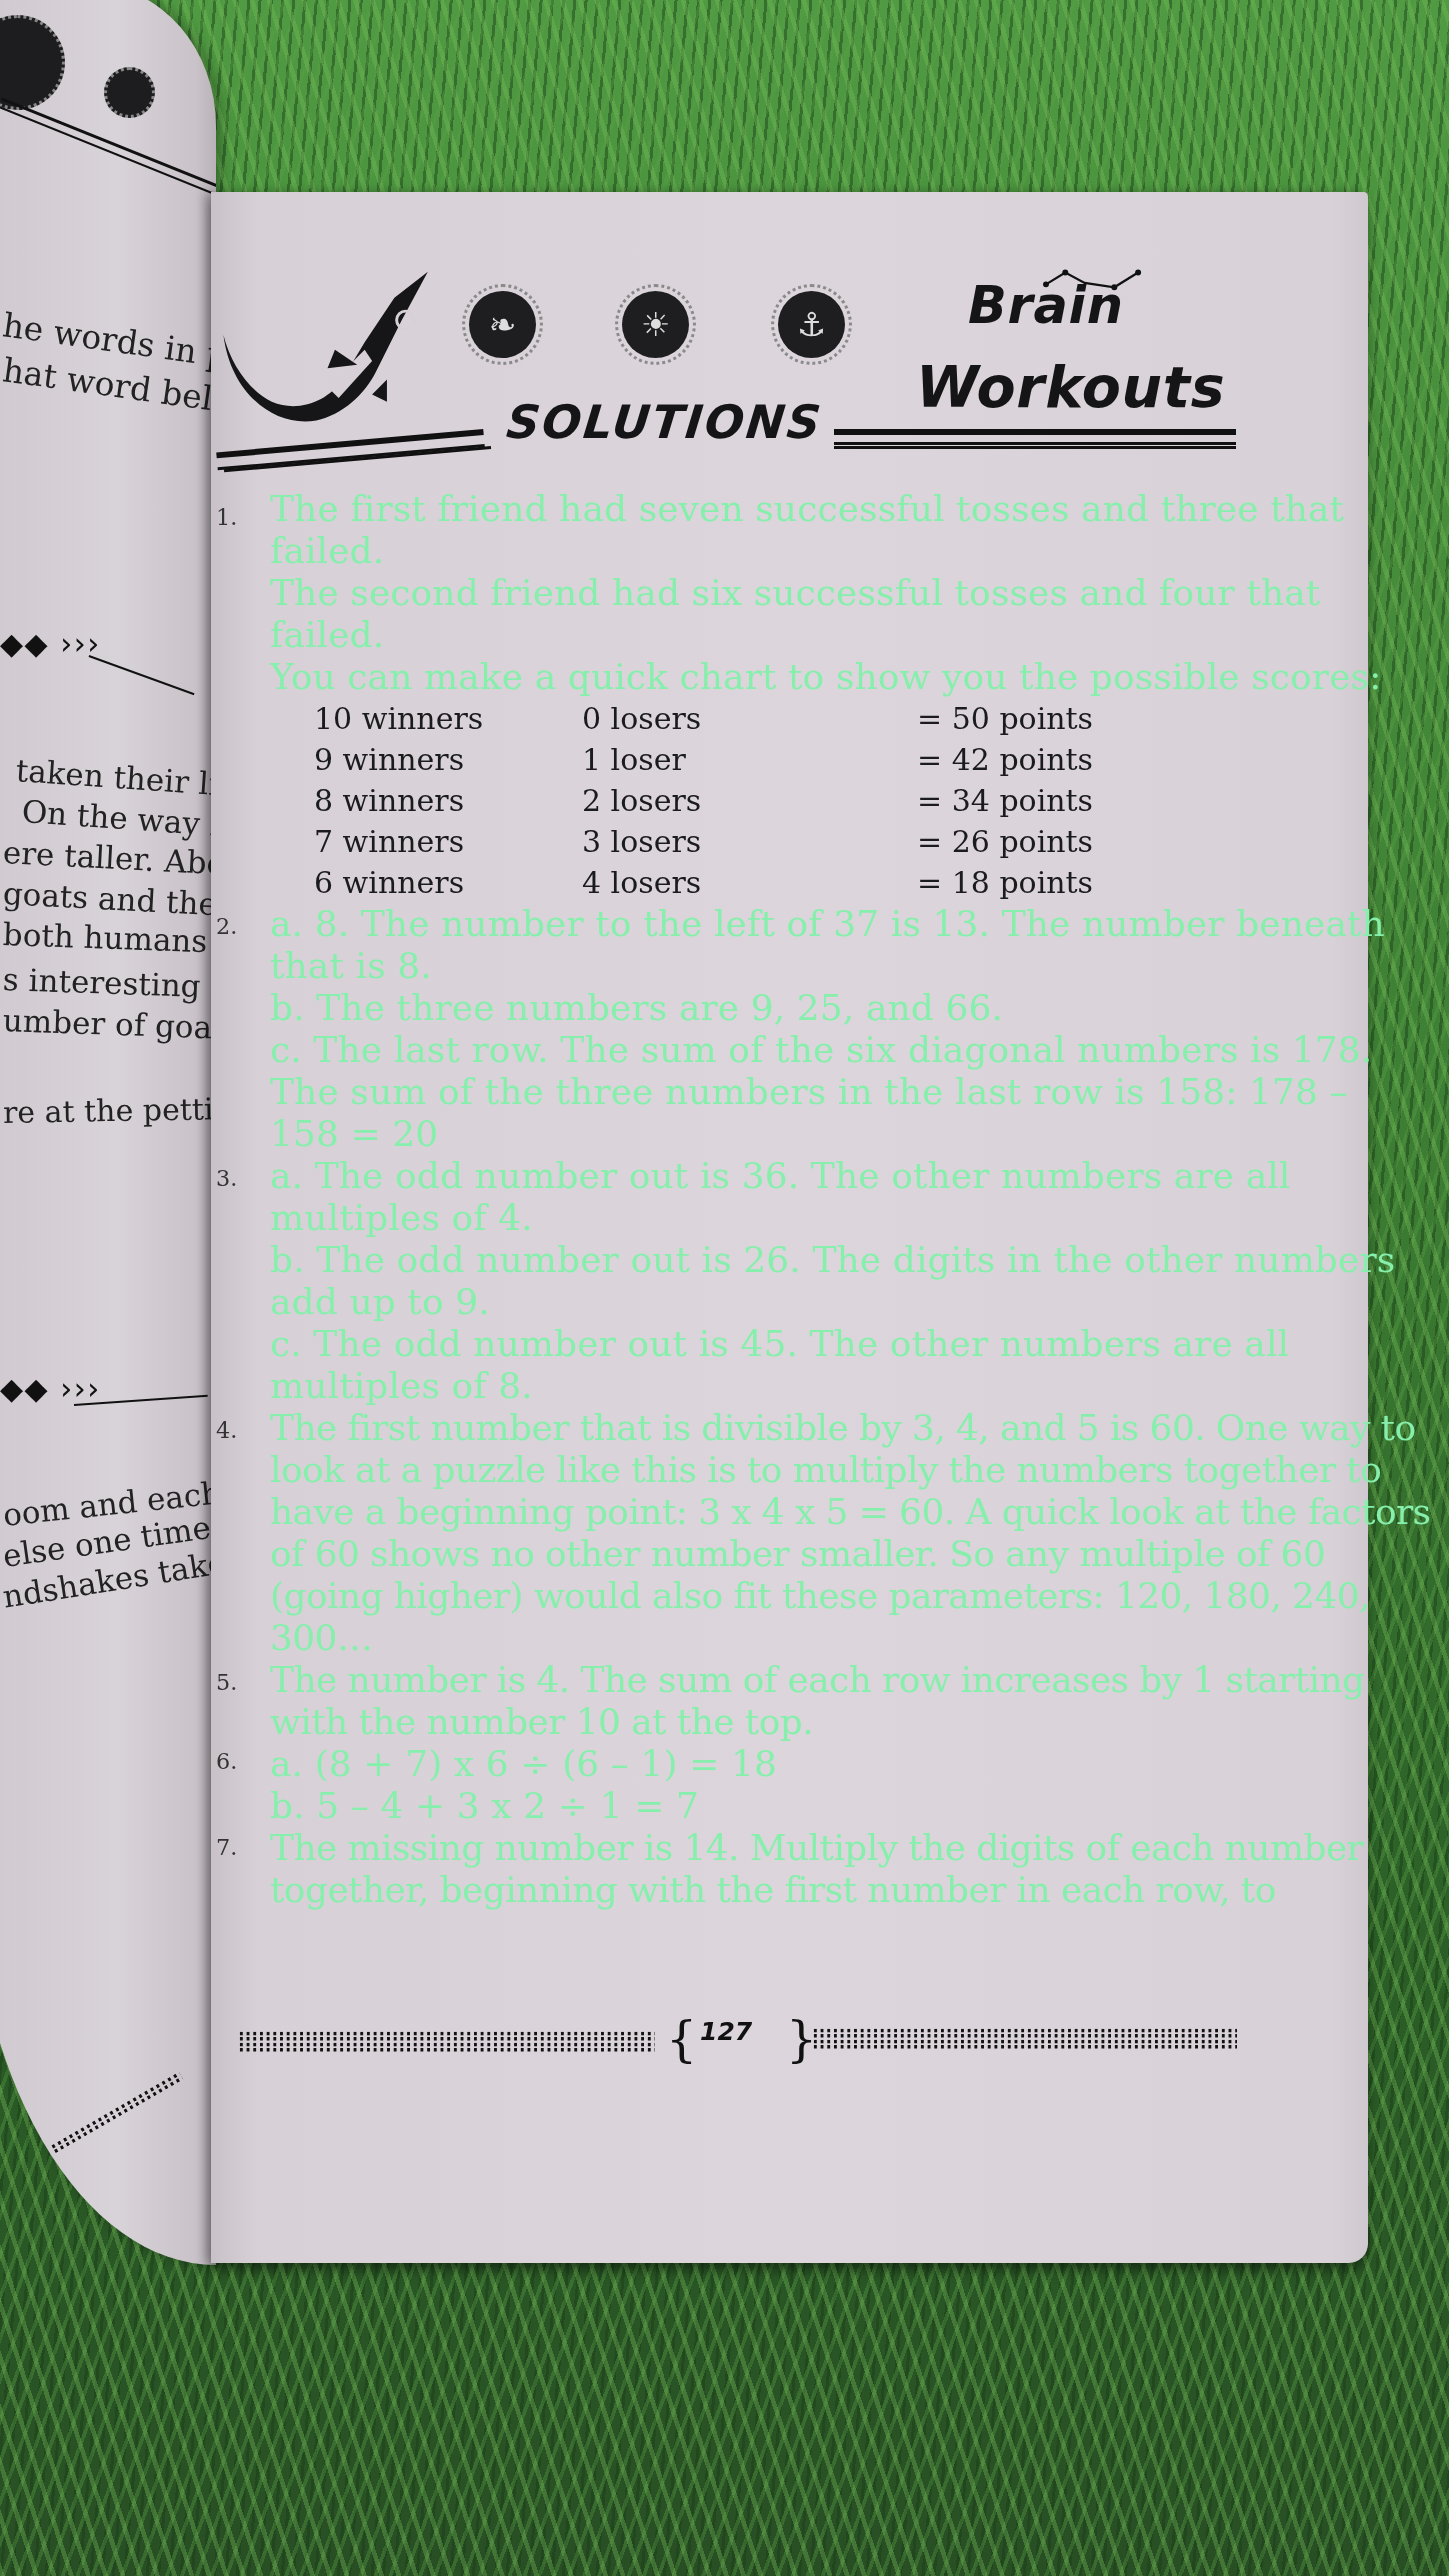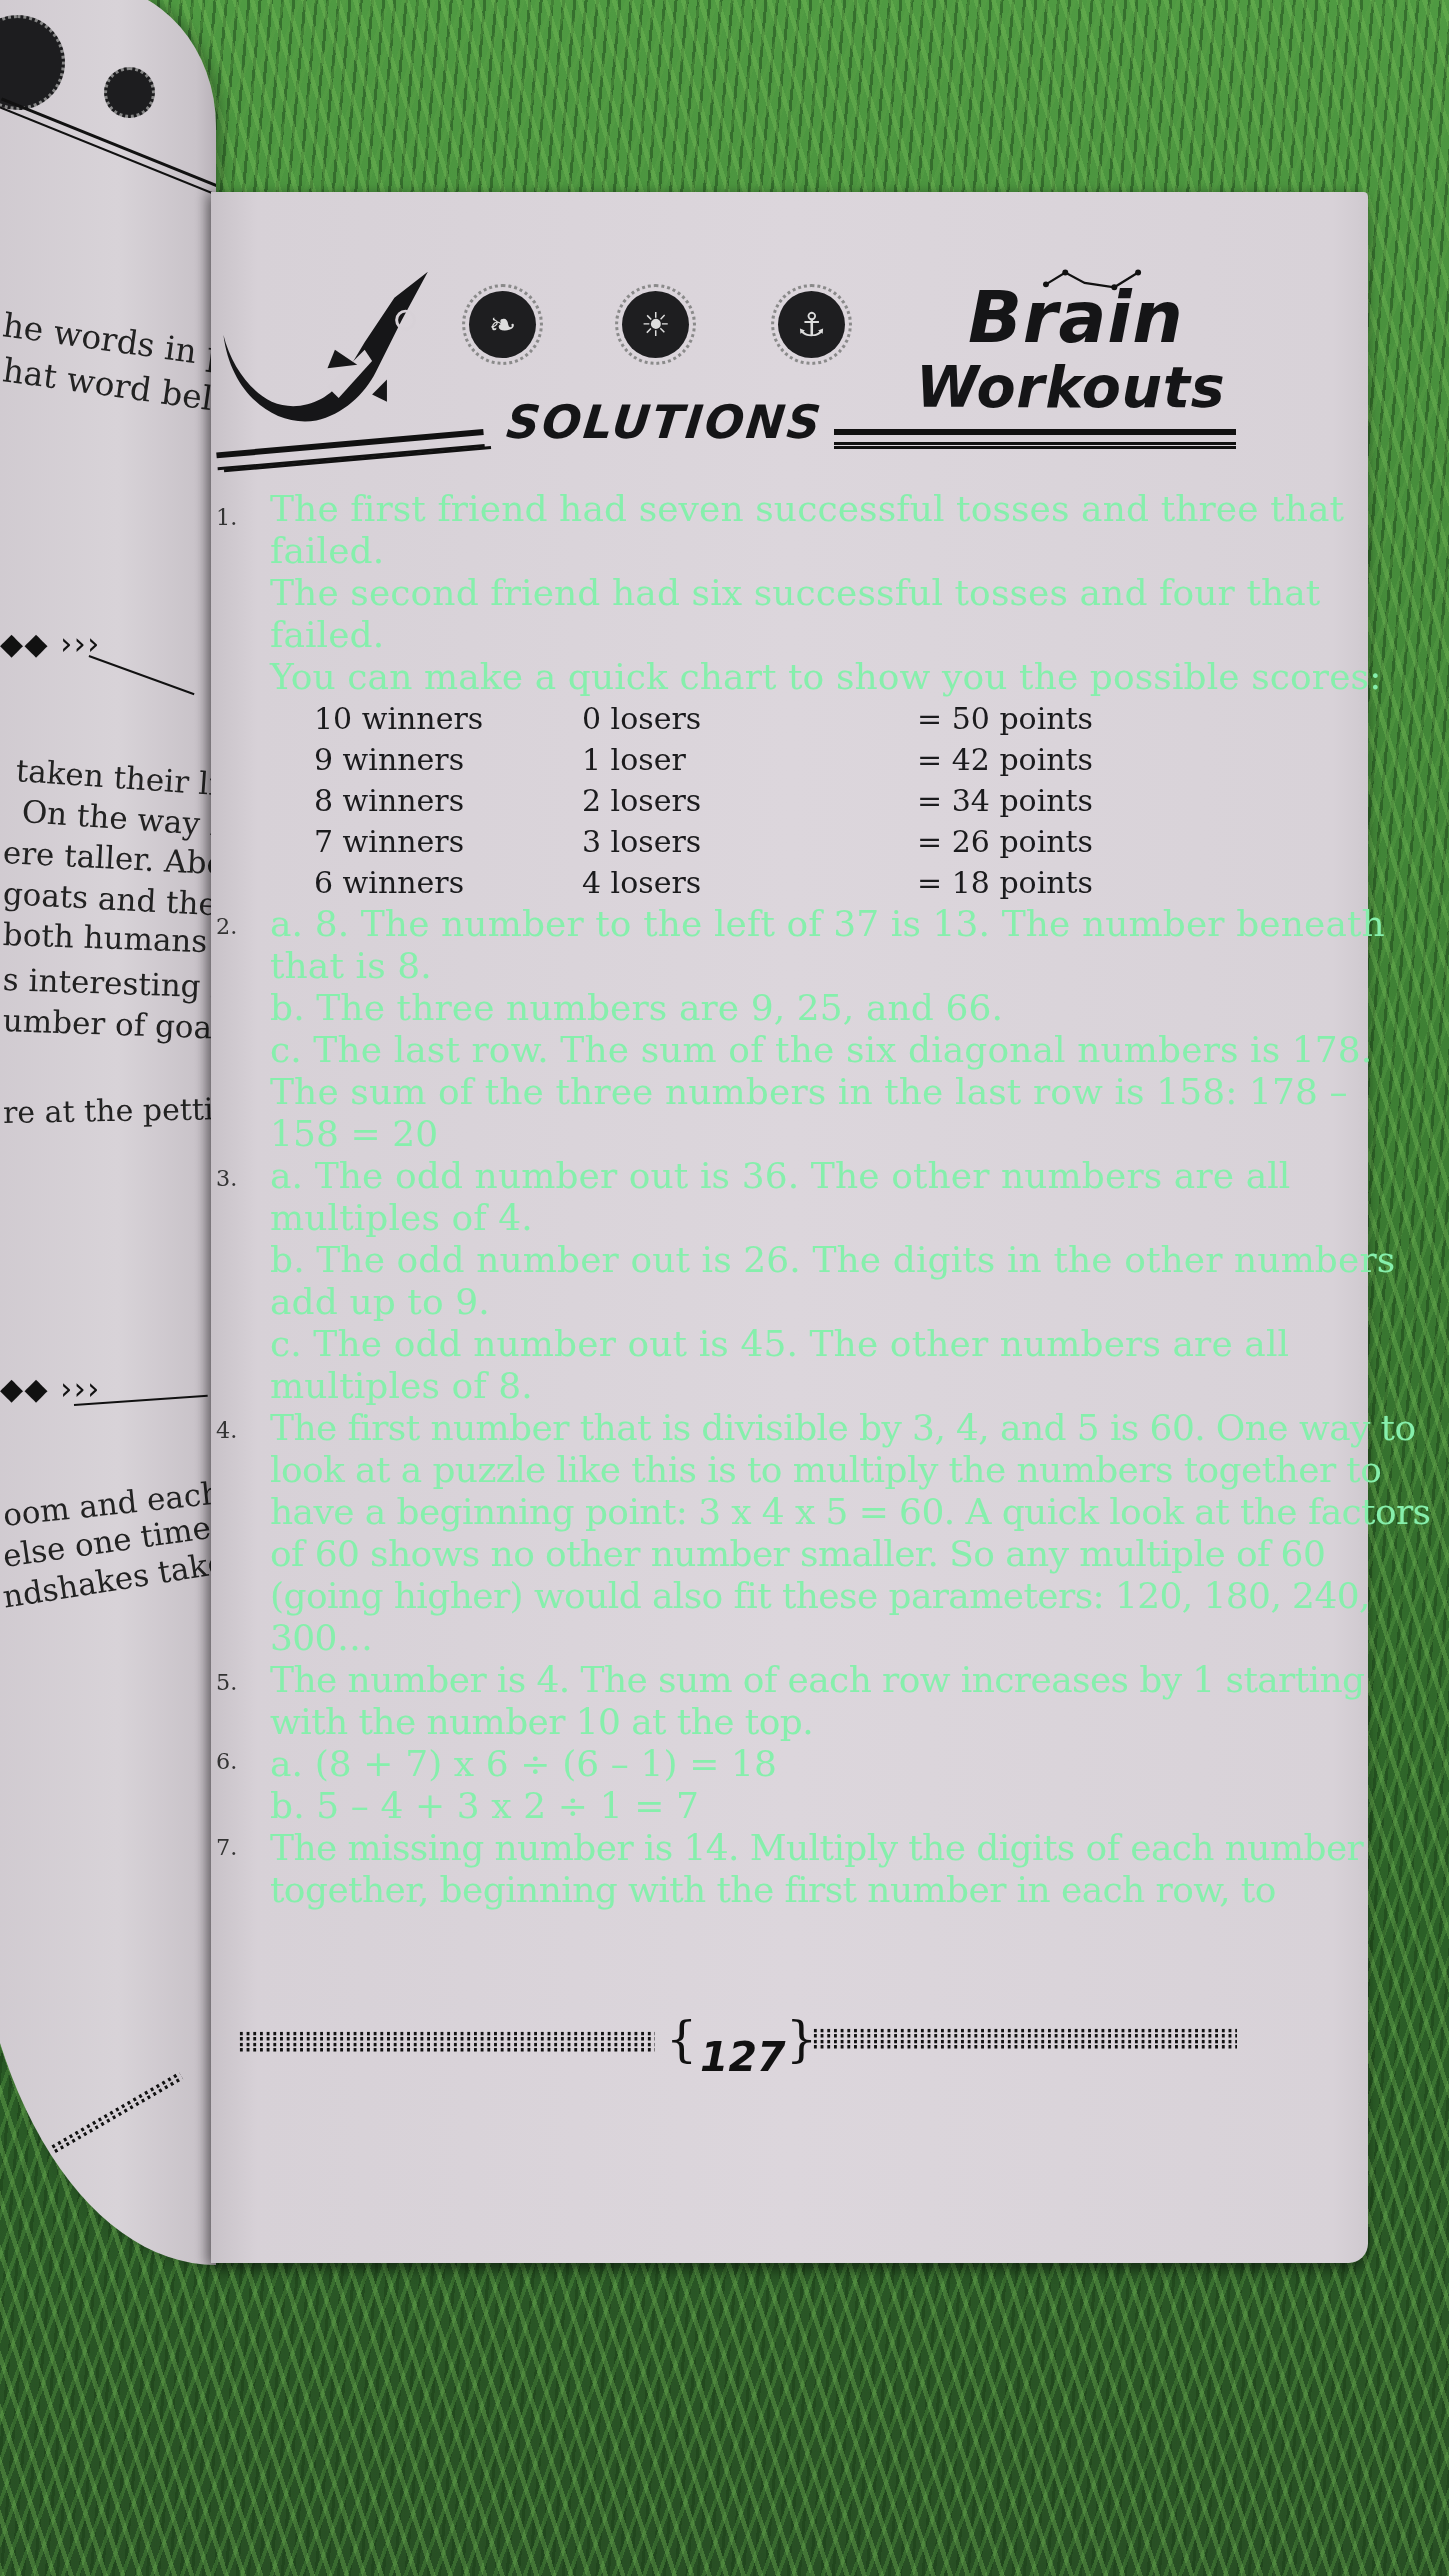--- a/index.html
+++ b/index.html
@@ -28,41 +28,41 @@
     border-radius:0 4.5px 19.4px 0;
     box-shadow:-6px 0 10.4px rgba(0,0,0,.25), 0 7.4px 12px rgba(0,0,0,.35);}
 
   
   .header{position:absolute;left:216px;top:246px;width:1028px;height:246px;}
   .rocket{position:absolute;left:0;top:22.3px;width:223px;height:171px;}
   .hdr-icon{position:absolute;top:45px;width:67px;height:67px;border-radius:50%;background:#1e1e20;
     outline:3.7px dotted #8a8a8a;outline-offset:4.5px;display:flex;align-items:center;justify-content:center;color:#ddd;font-family:"DejaVu Sans",sans-serif;font-size:33px;}
   .solutions{position:absolute;left:291px;top:149px;font-family:"DejaVu Sans",sans-serif;font-weight:bold;font-style:italic;
     font-size:46px;letter-spacing:2.2px;color:#151517;transform:skewX(-6deg);}
-  .brand1{position:absolute;left:752px;top:30px;font-family:"DejaVu Sans",sans-serif;font-weight:bold;font-style:italic;font-size:71px;color:#151517;letter-spacing:0.7px;}
+  .brand1{position:absolute;left:752px;top:30px;font-family:"DejaVu Sans",sans-serif;font-weight:bold;font-style:italic;font-size:51px;color:#151517;letter-spacing:0.7px;}
   .brand2{position:absolute;left:700px;top:108px;font-family:"DejaVu Sans",sans-serif;font-weight:bold;font-style:italic;font-size:57px;color:#151517;letter-spacing:0.7px;}
   .hdr-rule-left{position:absolute;left:0;top:183px;width:268px;height:9px;border-top:6px solid #111;border-bottom:3px solid #111;transform:rotate(-5deg);transform-origin:right center;}
   .hdr-rule-left2{position:absolute;left:7.4px;top:200px;width:268px;height:0;border-top:3.7px solid #111;transform:rotate(-5deg);transform-origin:right center;}
   .hdr-rule-right{position:absolute;left:618px;top:183px;width:402px;height:7.4px;border-top:6.7px solid #111;border-bottom:3px solid #111;}
   .hdr-rule-right2{position:absolute;left:618px;top:200px;width:402px;border-top:3.7px solid #111;}
 
   
   .content{position:absolute;left:216px;top:488px;width:1021px;font-family:"DejaVu Serif","Liberation Serif",serif;}
   .q{position:relative;padding-left:54px;}
   .qnum{position:absolute;left:0;font-size:22.3px;color:#333;}
   .line{font-size:36px;line-height:42px;color:#86efac;letter-spacing:0.1px;white-space:nowrap;}
   .line.cond{letter-spacing:-0.6px;}
   .scores{display:grid;grid-template-columns:268px 335px 298px;font-size:30px;line-height:41px;margin-left:44px;}
   .scores div{white-space:nowrap;}
 
   
   .footer{position:absolute;left:238px;top:2015px;width:998px;height:60px;}
   .dots{position:absolute;height:10.4px;
     background-image:radial-gradient(circle,#111 1.6px,transparent 1.9px);background-size:6.7px 5.2px;}
-  .pagenum{position:absolute;left:421px;top:18px;font-family:"DejaVu Sans",sans-serif;font-weight:bold;font-style:italic;font-size:41px;color:#111;}
+  .pagenum{position:absolute;left:421px;top:2px;font-family:"DejaVu Sans",sans-serif;font-weight:bold;font-style:italic;font-size:25px;color:#111;}
   .brace{position:absolute;top:-4.5px;font-family:"DejaVu Serif",serif;font-size:49px;color:#111;}
 </style>
 </head>
 <body>
 
 <div class="left-page">
   <div class="lp-icon" style="left:0;top:30px;width:89px;height:89px;"></div>
   <div class="lp-icon" style="left:134px;top:82px;width:45px;height:45px;"></div>
   <div class="lp-rule" style="left:30px;top:112px;width:238px;transform:rotate(22deg);"></div>
   <div id="lp-lines">

